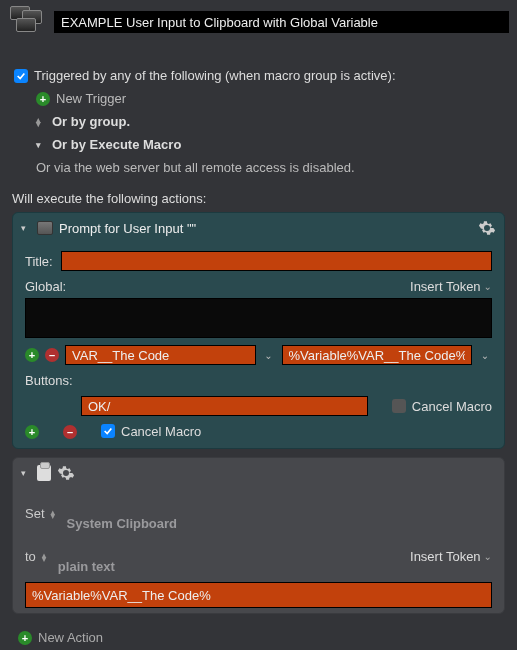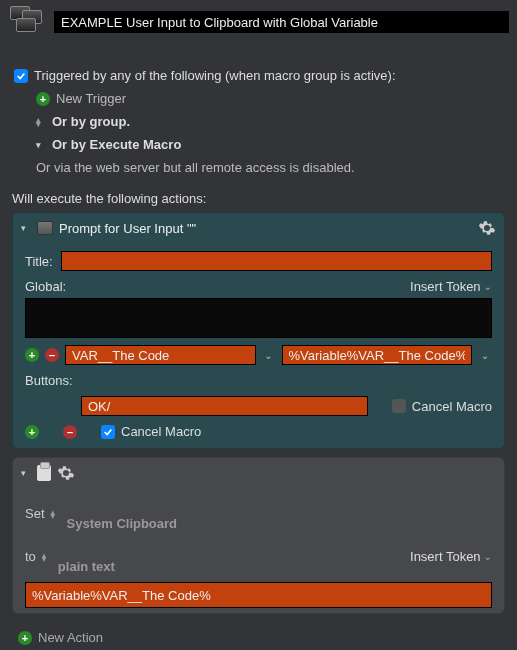--- a/index.html
+++ b/index.html
@@ -145,21 +145,21 @@
     cursor:pointer;
   }
   .insert-token::after { content:"⌄"; font-size:10px; color:#aaa;}
   .var-row { display:flex; align-items:center; gap:6px; padding:4px 0;}
   .var-row .text-input { flex:1; min-width:0;}
   .sel-arrow {
     width:14px;color:#bbb;font-size:10px;text-align:center;flex:0 0 auto;
   }
   .btn-row { display:flex; align-items:center; gap:24px; padding:4px 0;}
   .btn-row .text-input { flex:1; }
-  .check-label { display:flex;align-items:center;gap:6px;color:#ddd;flex:0 0 auto;}
+  .check-label { display:flex;align-items:flex-start;gap:6px;color:#ddd;flex:0 0 auto;}
   .cardg-row { display:flex;align-items:center;gap:6px;padding:4px 0;color:#ccc;}
   .muted { color:#9a9a9d; font-weight:600;margin-top:20px;}
   .footer-row {
     padding:8px 18px; display:flex;align-items:center;gap:6px;color:#aaa;
   }
   .indent-pad { width:32px; flex:0 0 auto;}
 </style>
 </head>
 <body>
 

